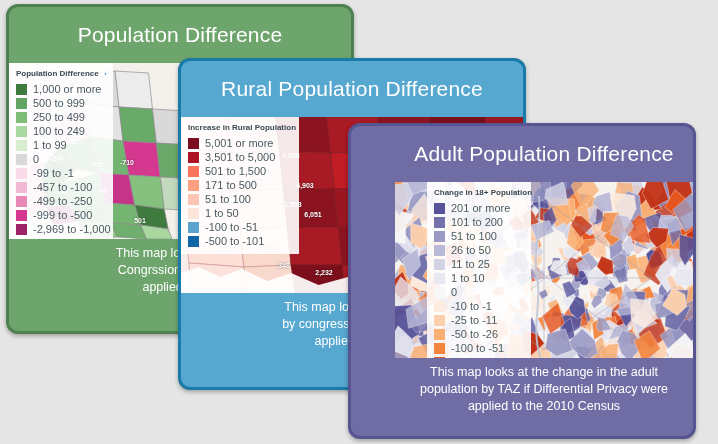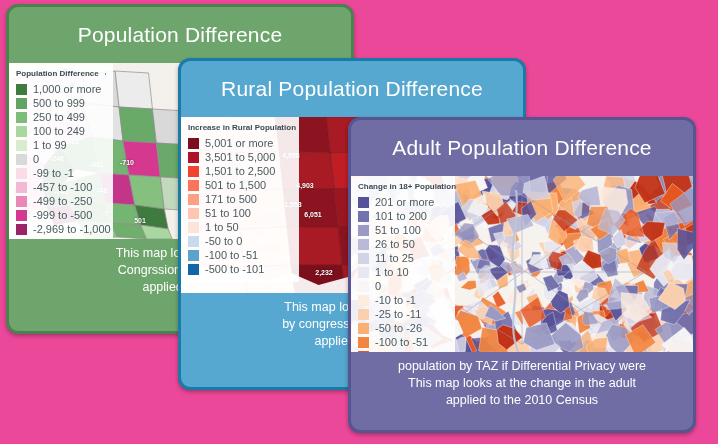--- a/index.html
+++ b/index.html
@@ -2,21 +2,21 @@
 <html><head>
 <meta charset="utf-8">
 <style>
   html, body {
     margin: 0; padding: 0;
     width: 718px; height: 444px;
     background: #ffffff;
     font-family: "Liberation Sans", sans-serif;
     overflow: hidden;
   }
-  #stage { position: relative; width: 718px; height: 444px; background:#ec4899; }
+  #stage { position: relative; width: 718px; height: 444px; background:#e5e5e5; }
 
   .card {
     position: absolute;
     border-radius: 12px;
     box-sizing: border-box;
     overflow: hidden;
     box-shadow: 0 2px 4px rgba(0,0,0,0.30);
   }
   .card-head {
     height: 56px;
@@ -54,23 +54,24 @@
   
   #card2 {
     left: 178px; top: 58px; width: 348px; height: 332px;
     background: #56a8d0;
     border: 3px solid #1a7aa8;
   }
   #card2 .card-map { height: 176px; }
 
   
   #card3 {
-    left: 348px; top: 117px; width: 348px; height: 316px;
+    left: 348px; top: 123px; width: 348px; height: 316px;
     background: #6f6da4;
     border: 3px solid #575591;
+    padding-left: 44px;
   }
   #card3 .card-map { height: 176px; }
 
   
   .legend {
     position: absolute;
     left: 0px; top: 0px;
     background: rgba(255,255,255,0.90);
     padding: 6px 8px 6px 7px;
     box-sizing: border-box;
@@ -312,42 +313,34 @@
         <div id="legend2">
             <div class="legend-row">
               <span class="swatch" style="background: rgb(123, 15, 32);"></span>
               <span class="legend-label">5,001 or more</span>
             </div>
             <div class="legend-row">
               <span class="swatch" style="background: rgb(173, 20, 38);"></span>
               <span class="legend-label">3,501 to 5,000</span>
             </div>
             <div class="legend-row">
-              <span class="swatch" style="background: rgb(242, 67, 49);"></span>
-              <span class="legend-label">1,501 to 2,500</span>
-            </div>
-            <div class="legend-row">
               <span class="swatch" style="background: rgb(249, 116, 90);"></span>
               <span class="legend-label">501 to 1,500</span>
             </div>
             <div class="legend-row">
               <span class="swatch" style="background: rgb(251, 160, 131);"></span>
               <span class="legend-label">171 to 500</span>
             </div>
             <div class="legend-row">
               <span class="swatch" style="background: rgb(252, 198, 178);"></span>
               <span class="legend-label">51 to 100</span>
             </div>
             <div class="legend-row">
               <span class="swatch" style="background: rgb(253, 228, 218);"></span>
               <span class="legend-label">1 to 50</span>
-            </div>
-            <div class="legend-row">
-              <span class="swatch" style="background: rgb(198, 220, 236);"></span>
-              <span class="legend-label">-50 to 0</span>
             </div>
             <div class="legend-row">
               <span class="swatch" style="background: rgb(91, 163, 207);"></span>
               <span class="legend-label">-100 to -51</span>
             </div>
             <div class="legend-row">
               <span class="swatch" style="background: rgb(17, 102, 168);"></span>
               <span class="legend-label">-500 to -101</span>
             </div>
           </div>
@@ -934,21 +927,21 @@
             <path d="M174,18 L300,96 L174,168 L50,96 Z"></path>
             <path d="M174,18 L174,168"></path>
             <path d="M50,96 L300,96"></path>
             <path d="M96,40 L258,150"></path>
             <path d="M258,40 L96,150"></path>
           </g>
           <path d="M168,14 C172,48 160,70 166,96 C172,120 158,146 170,176" fill="none" stroke="#bcc6d8" stroke-width="2.2" opacity="0.9"></path>
         </svg>
       </div>
 
-      <div class="legend" style="width:104px;">
+      <div class="legend" style="width:104px;margin-left:32px;">
         <div class="legend-title">
           <span>Change in 18+ Population</span>
           <span class="collapse-dash"></span>
         </div>
         <div id="legend3">
             <div class="legend-row">
               <span class="swatch" style="background: rgb(87, 83, 154);"></span>
               <span class="legend-label">201 or more</span>
             </div>
             <div class="legend-row">
@@ -993,19 +986,19 @@
             </div>
             <div class="legend-row">
               <span class="swatch" style="background: rgb(232, 87, 31);"></span>
               <span class="legend-label">-200 to -101</span>
             </div>
           </div>
       </div>
     </div>
 
     <div class="card-foot" id="desc3">
+        <div>This map looks at the change in the adult</div>
         <div>population by TAZ if Differential Privacy were</div>
-        <div>This map looks at the change in the adult</div>
         <div>applied to the 2010 Census</div>
       </div>
   </div>
 
 </div>
 
 </body></html>

